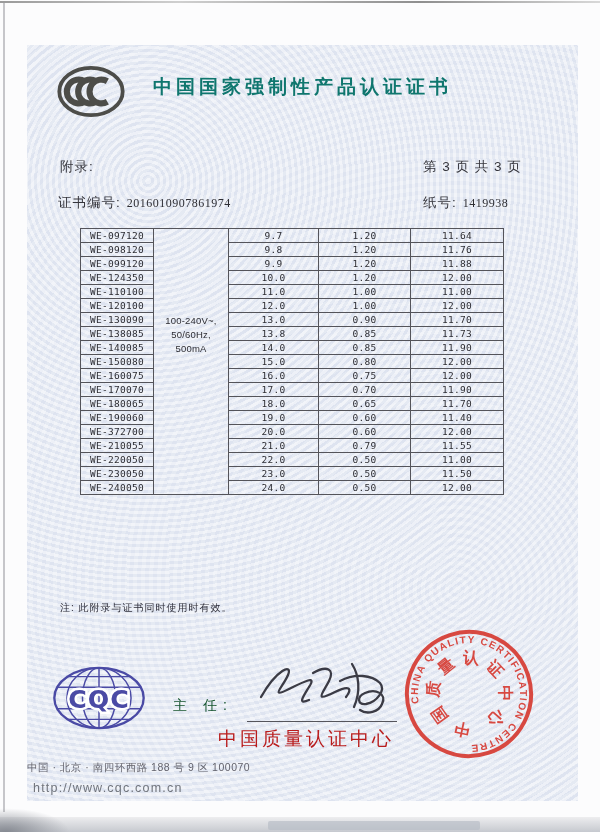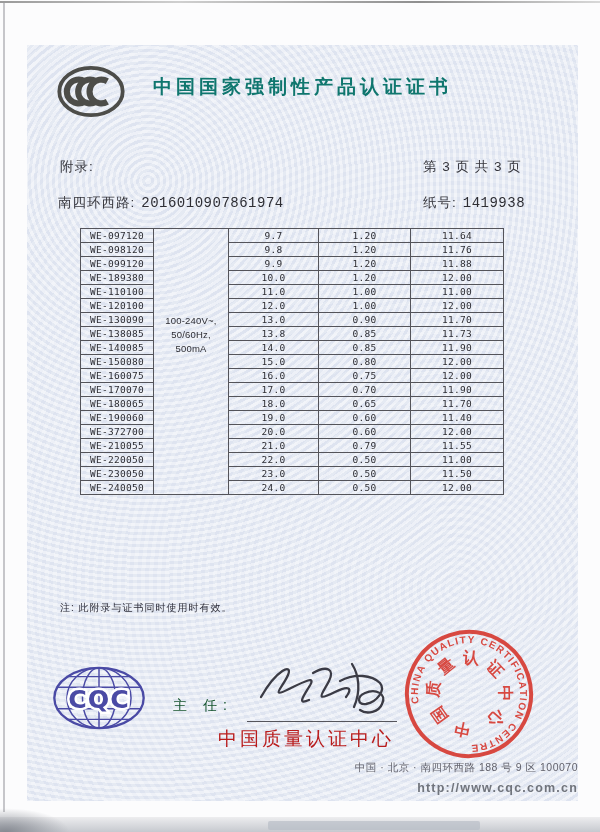--- a/index.html
+++ b/index.html
@@ -29,43 +29,43 @@
 
   .ccc-logo{left:28px;top:20px;}
   .title{left:0;right:0;top:29px;text-align:center;font-size:19px;font-weight:600;
     letter-spacing:4px;color:#0f766e;}
 
   .meta{font-size:13.5px;color:#35353c;letter-spacing:1px;}
   .appendix{left:33px;top:113px;}
   .page-info{left:396px;top:113px;}
   .certno{left:31px;top:149px;}
   .paperno{left:396px;top:149px;}
-  .meta .val{font-family:Liberation Mono, monospace;font-size:14px;
+  .meta .val{font-family:Liberation Serif, serif;font-size:12px;
     letter-spacing:.5px;margin-left:6px;color:#2e2e34;}
 
   table.spec-table{left:53px;top:183px;width:423px;height:267px;border-collapse:collapse;
     table-layout:fixed;font-family:"DejaVu Sans Mono","Liberation Mono",monospace;
     font-size:9.5px;color:#2d2d33;border:1.5px solid #46464c;}
   table.spec-table td{border:1px solid #54545a;text-align:center;padding:0;height:14px;
     letter-spacing:.3px;overflow:hidden;white-space:nowrap;}
   td.spec-cell{vertical-align:top;font-family:"Liberation Sans",sans-serif;font-size:9.5px;}
   td.spec-cell .spec-lines{padding-top:85px;line-height:14px;letter-spacing:.2px;color:#2d2d33;}
 
   .note{left:33px;top:556px;font-size:10px;color:#2e2e3a;letter-spacing:1px;}
 
   .cqc-logo{left:23px;top:619px;}
   .director{left:146px;top:652px;font-size:14px;color:#14532d;letter-spacing:6px;}
   .sig-line{left:220px;top:676px;width:150px;height:0;border-top:1.5px solid #55555c;}
   .signature{left:228px;top:612px;}
   .org-name{left:148px;top:681px;width:262px;text-align:center;font-size:19px;
     color:#b91c1c;letter-spacing:3px;font-weight:500;}
-  .address{left:0;right:0;top:716px;text-align:right;font-size:10.5px;color:#62626c;
+  .address{left:0;right:0;top:716px;text-align:left;font-size:10.5px;color:#62626c;
     letter-spacing:.5px;}
-  .website{left:6px;right:0;top:736px;text-align:right;font-size:12.5px;color:#70747c;
-    font-weight:bold;letter-spacing:1.2px;}
+  .website{left:6px;right:0;top:736px;text-align:left;font-size:12.5px;color:#70747c;
+    font-weight:normal;letter-spacing:1.2px;}
 
   .stamp{left:367px;top:574px;opacity:.9;}
 </style>
 </head>
 <body>
 
 <div id="page">
   <div class="edge-top"></div>
   <div class="edge-left"></div>
   <div class="edge-bottom"></div>
@@ -79,21 +79,21 @@
       <path d="M31.25,17.2 A12.5,12.5 0 1,0 31.25,38.8" fill="none" stroke="#4d4d49" stroke-width="6.5"></path>
       <path d="M43.25,17.2 A12.5,12.5 0 1,0 43.25,38.8" fill="none" stroke="#4d4d49" stroke-width="6.5"></path>
       <path d="M55.25,17.2 A12.5,12.5 0 1,0 55.25,38.8" fill="none" stroke="#4d4d49" stroke-width="6.5"></path>
     </svg>
 
     <div class="title">中国国家强制性产品认证证书</div>
 
     <div class="meta appendix">附录:</div>
     <div class="meta page-info">第 3 页 共 3 页</div>
 
-    <div class="meta certno"><span>南四环西路:</span><span class="val">2016010907861974</span></div>
+    <div class="meta certno"><span>证书编号:</span><span class="val">2016010907861974</span></div>
     <div class="meta paperno"><span>纸号:</span><span class="val">1419938</span></div>
 
     <table class="spec-table">
       <colgroup>
         <col style="width:73px">
           <col style="width:75px">
           <col style="width:90px">
         <col style="width:92px">
           <col style="width:93px">
       </colgroup>
@@ -117,21 +117,21 @@
             <td>1.20</td>
             <td>11.76</td>
           </tr>
           <tr>
             <td>WE-099120</td>
             <td>9.9</td>
             <td>1.20</td>
             <td>11.88</td>
           </tr>
           <tr>
-            <td>WE-189380</td>
+            <td>WE-124350</td>
             <td>10.0</td>
             <td>1.20</td>
             <td>12.00</td>
           </tr>
           <tr>
             <td>WE-110100</td>
             <td>11.0</td>
             <td>1.00</td>
             <td>11.00</td>
           </tr>

